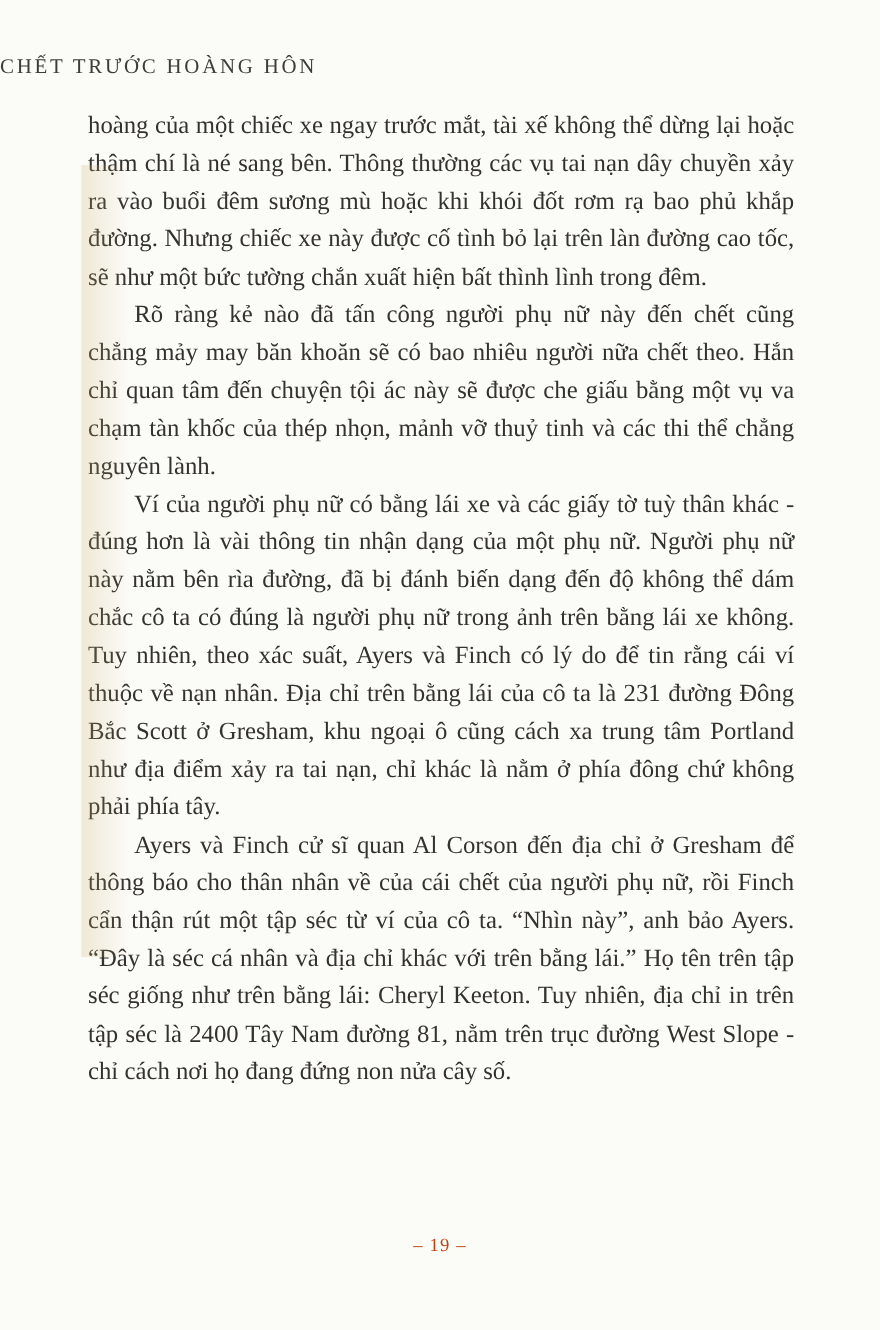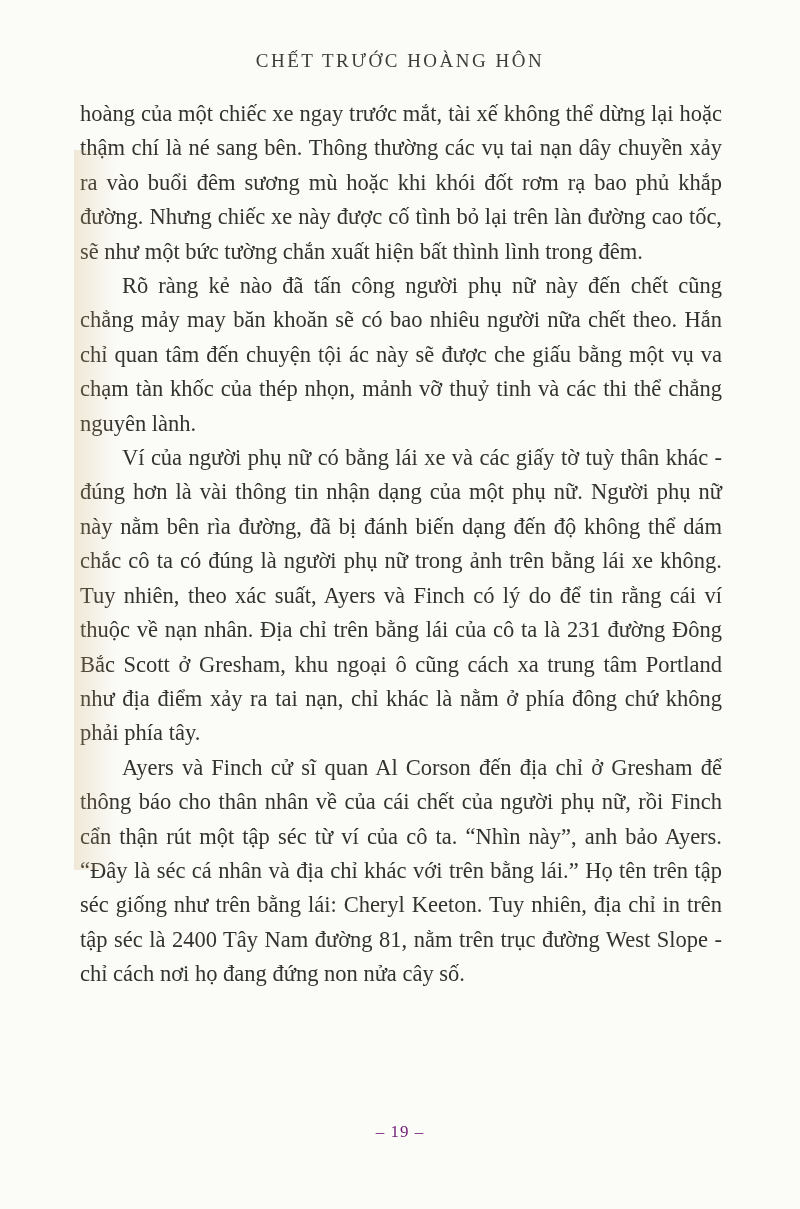--- a/index.html
+++ b/index.html
@@ -17,21 +17,21 @@
   }
   .page {
     position: absolute;
     inset: 0;
   }
   .running-head {
     position: absolute;
     top: 50px;
     left: 0;
     width: 100%;
-    text-align: center;
+    text-align: left;
     font-size: 19px;
     letter-spacing: 2.5px;
     color: #3e3c37;
   }
   .body-text {
     position: absolute;
     top: 97px;
     left: 80px;
     width: 642px;
     font-size: 22.5px;
@@ -46,21 +46,21 @@
     text-indent: 42px;
   }
   .page-number {
     position: absolute;
     top: 1122px;
     left: 0;
     width: 100%;
     text-align: center;
     font-size: 17px;
     letter-spacing: 1px;
-    color: #701a75;
+    color: #c2410c;
   }
   
   .scan-fade {
     position: absolute;
     top: 150px;
     left: 74px;
     width: 44px;
     height: 720px;
     background: linear-gradient(to right, rgba(208, 178, 118, 0.26), rgba(208, 178, 118, 0));
     pointer-events: none;

